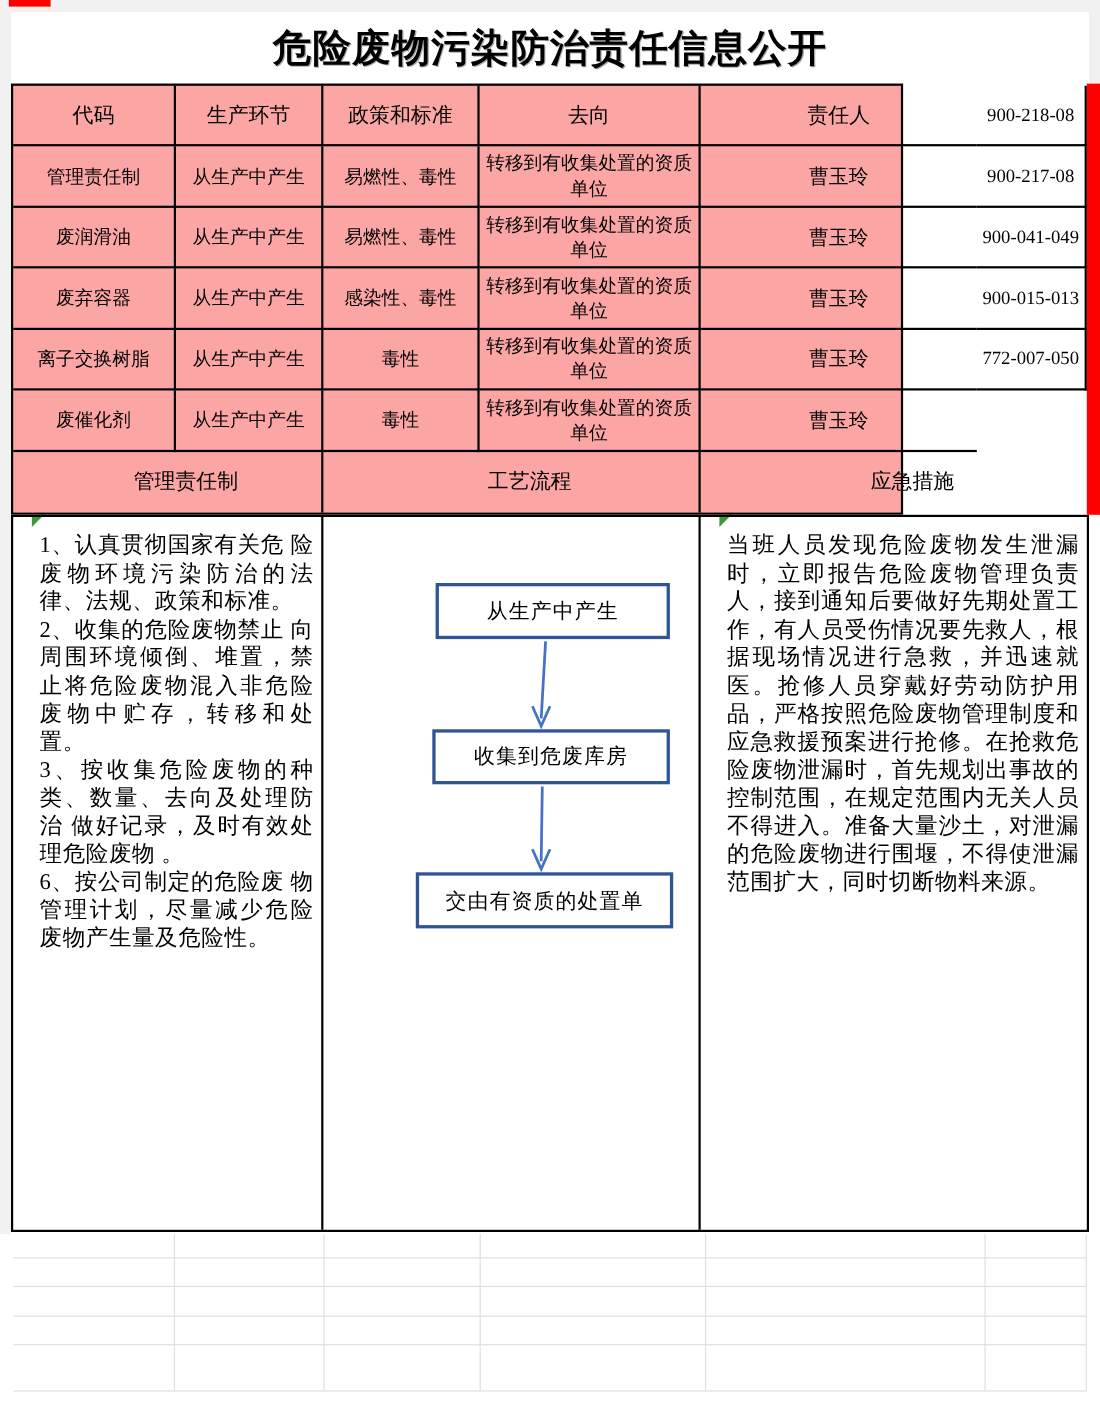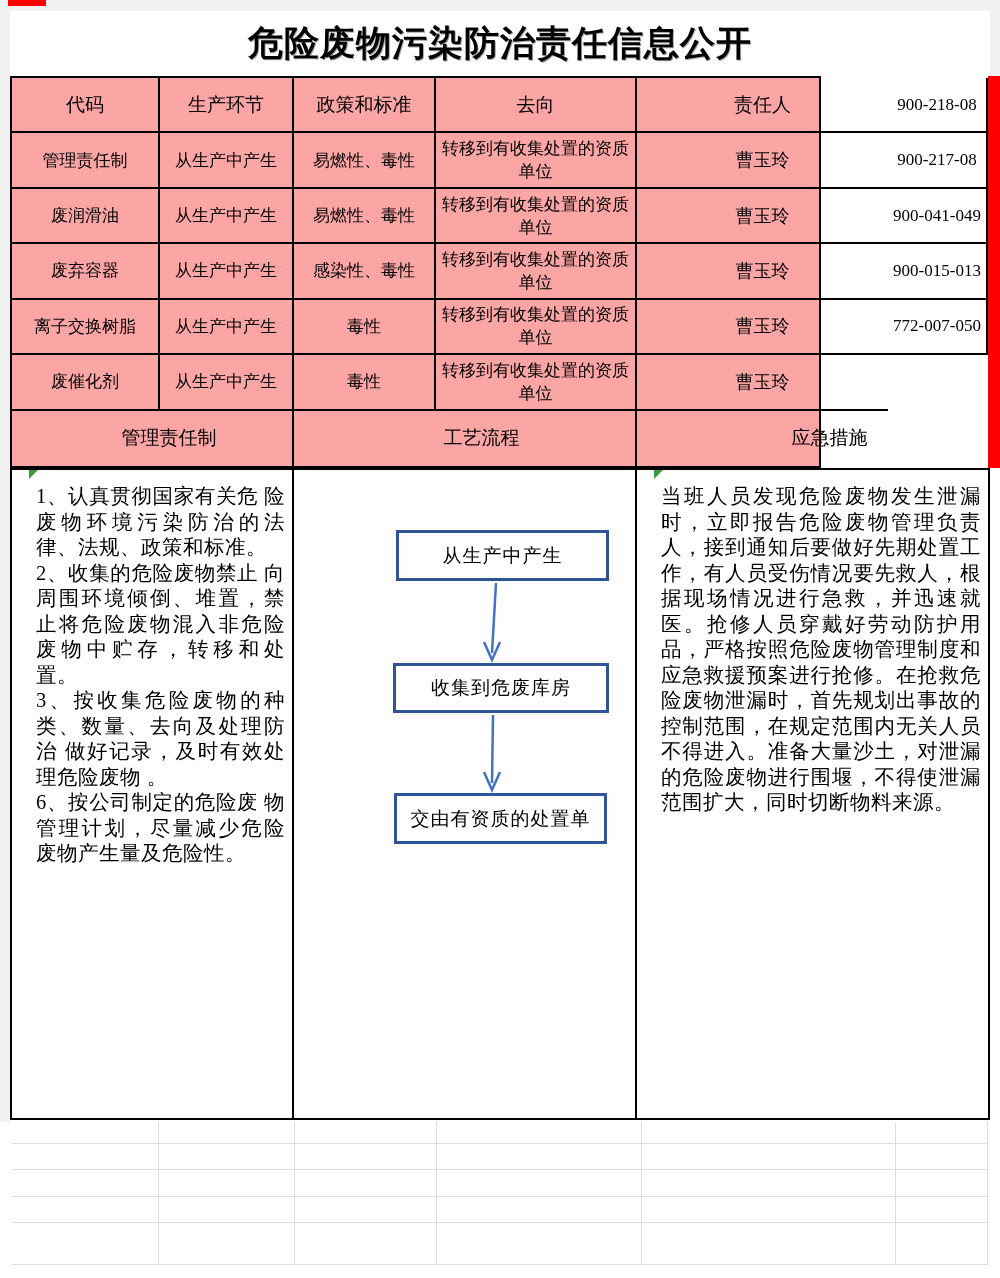--- a/index.html
+++ b/index.html
@@ -63,21 +63,21 @@
 
   
   .flow{position:absolute;inset:0;}
   .flow-box{
     position:absolute;box-sizing:border-box;border:3px solid #2F5597;background:#fff;
     display:flex;align-items:center;justify-content:center;
     font-size:19px;letter-spacing:1px;
   }
   .fb1{left:85px;top:60px;width:213px;height:51px;}
   .fb2{left:82px;top:193px;width:216px;height:50px;}
-  .fb3{left:83px;top:323px;width:213px;height:51px;}
+  .fb3{left:67px;top:323px;width:234px;height:51px;}
   .flow svg{position:absolute;left:0;top:0;}
 
   
   .bottom-grid{position:absolute;left:0;top:1122px;width:1000px;height:156px;background:#fff;}
   .gl{position:absolute;background:#dcdcdc;}
   .gl.h{height:1px;left:12px;width:976px;}
   .gl.v{width:1px;top:0;height:142px;}
 </style>
 </head>
 <body>

